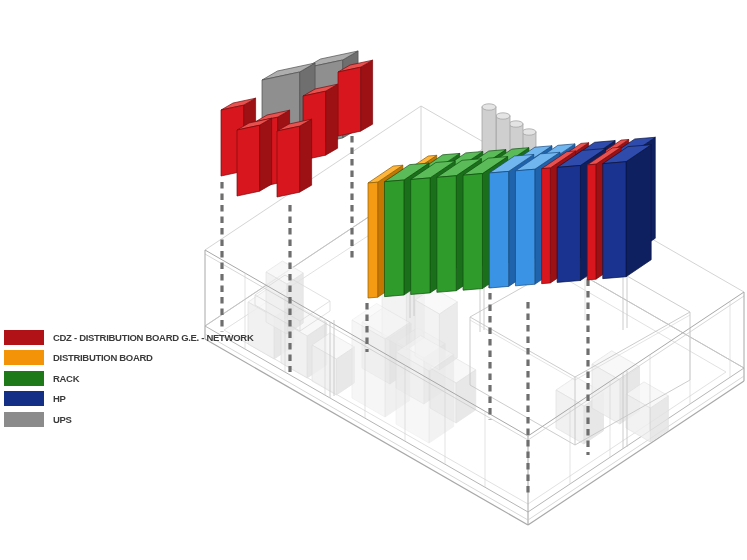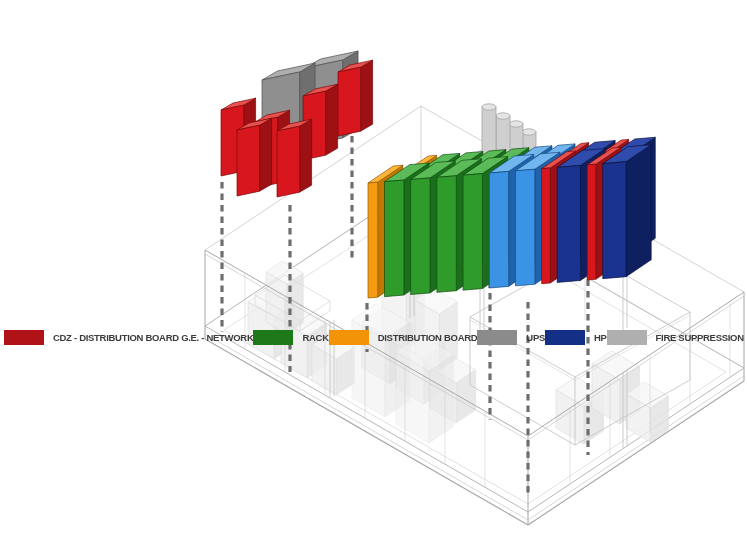--- a/index.html
+++ b/index.html
@@ -4,21 +4,21 @@
 <style>
   html,body{margin:0;padding:0;}
   body{
     width:747px;height:560px;position:relative;overflow:hidden;
     background:#ffffff;
     font-family:"Liberation Sans", sans-serif;
   }
   #scene{position:absolute;left:0;top:0;}
   #legend{
     position:absolute;left:4px;top:329px;
-    display:flex;flex-direction:row;
+    display:flex;flex-direction:column;
   }
   .legend-item{
     display:flex;align-items:center;margin-bottom:4.5px;height:16px;
   }
   .legend-swatch{
     width:40px;height:15px;display:inline-block;flex:0 0 40px;
   }
   .legend-label{
     margin-left:9px;
     font-size:9.5px;font-weight:bold;letter-spacing:-0.3px;
@@ -255,32 +255,28 @@
       <polygon points="277,197 299.56,192.2 299.56,126.19999999999999 277,131" fill="#d8161d" stroke="#7a0a0d" stroke-width="0.7" stroke-linejoin="round" opacity="1"></polygon>
     </g>
 </svg>
 
 <div id="legend">
     <div class="legend-item">
       <span class="legend-swatch" style="background: rgb(176, 18, 24);"></span>
       <span class="legend-label">CDZ - DISTRIBUTION BOARD G.E. - NETWORK</span>
     </div>
     <div class="legend-item">
+      <span class="legend-swatch" style="background: rgb(243, 148, 8);"></span>
+      <span class="legend-label">DISTRIBUTION BOARD</span>
+    </div>
+    <div class="legend-item">
       <span class="legend-swatch" style="background: rgb(30, 122, 25);"></span>
       <span class="legend-label">RACK</span>
     </div>
     <div class="legend-item">
-      <span class="legend-swatch" style="background: rgb(243, 148, 8);"></span>
-      <span class="legend-label">DISTRIBUTION BOARD</span>
+      <span class="legend-swatch" style="background: rgb(19, 48, 134);"></span>
+      <span class="legend-label">HP</span>
     </div>
     <div class="legend-item">
       <span class="legend-swatch" style="background: rgb(139, 139, 139);"></span>
       <span class="legend-label">UPS</span>
-    </div>
-    <div class="legend-item">
-      <span class="legend-swatch" style="background: rgb(19, 48, 134);"></span>
-      <span class="legend-label">HP</span>
-    </div>
-    <div class="legend-item">
-      <span class="legend-swatch" style="background: rgb(175, 175, 175);"></span>
-      <span class="legend-label">FIRE SUPPRESSION</span>
     </div>
   </div>
 
 </body></html>

